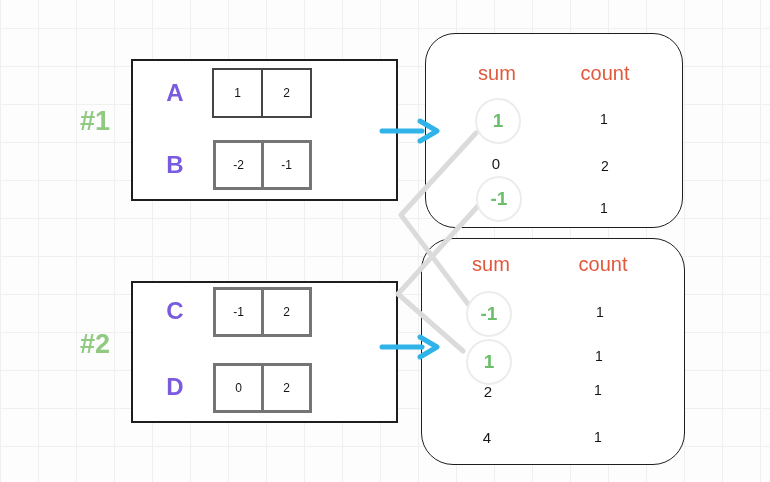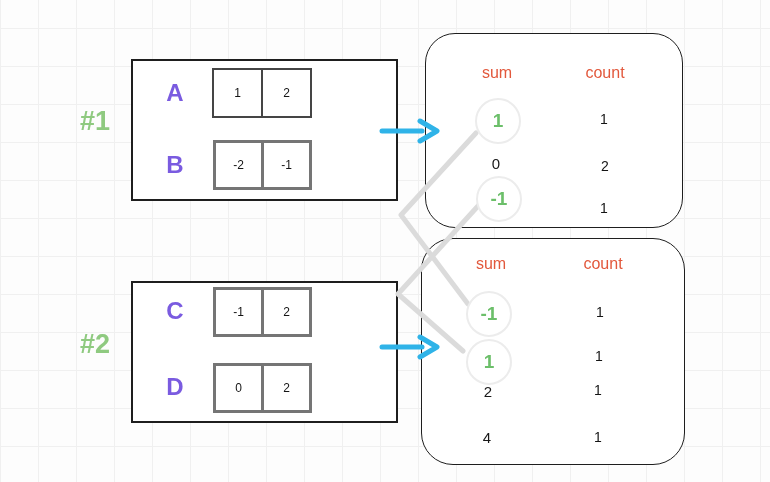--- a/index.html
+++ b/index.html
@@ -55,21 +55,21 @@
     box-sizing:border-box;
     display:flex;align-items:center;justify-content:center;
     font-size:12px;color:#141414;
   }
   .cell + .cell{margin-left:-3px;}
   .cells.dark .cell{border-color:#454545;border-width:2px;}
   .cells.dark .cell + .cell{margin-left:-2px;}
 
   .col-header{
     color:#e2583c;
-    font-size:16px;
+    font-size:20px;
     z-index:4;
   }
   .sum-val{font-size:15px;color:#181818;z-index:4;}
   .sum-val.hl{color:#6cbf6a;font-size:19px;font-weight:600;}
   .count-val{font-size:14px;color:#141414;z-index:4;}
 
   .hl-circle{
     width:46px;height:46px;
     border-radius:50%;
     border:2px solid #ececec;

